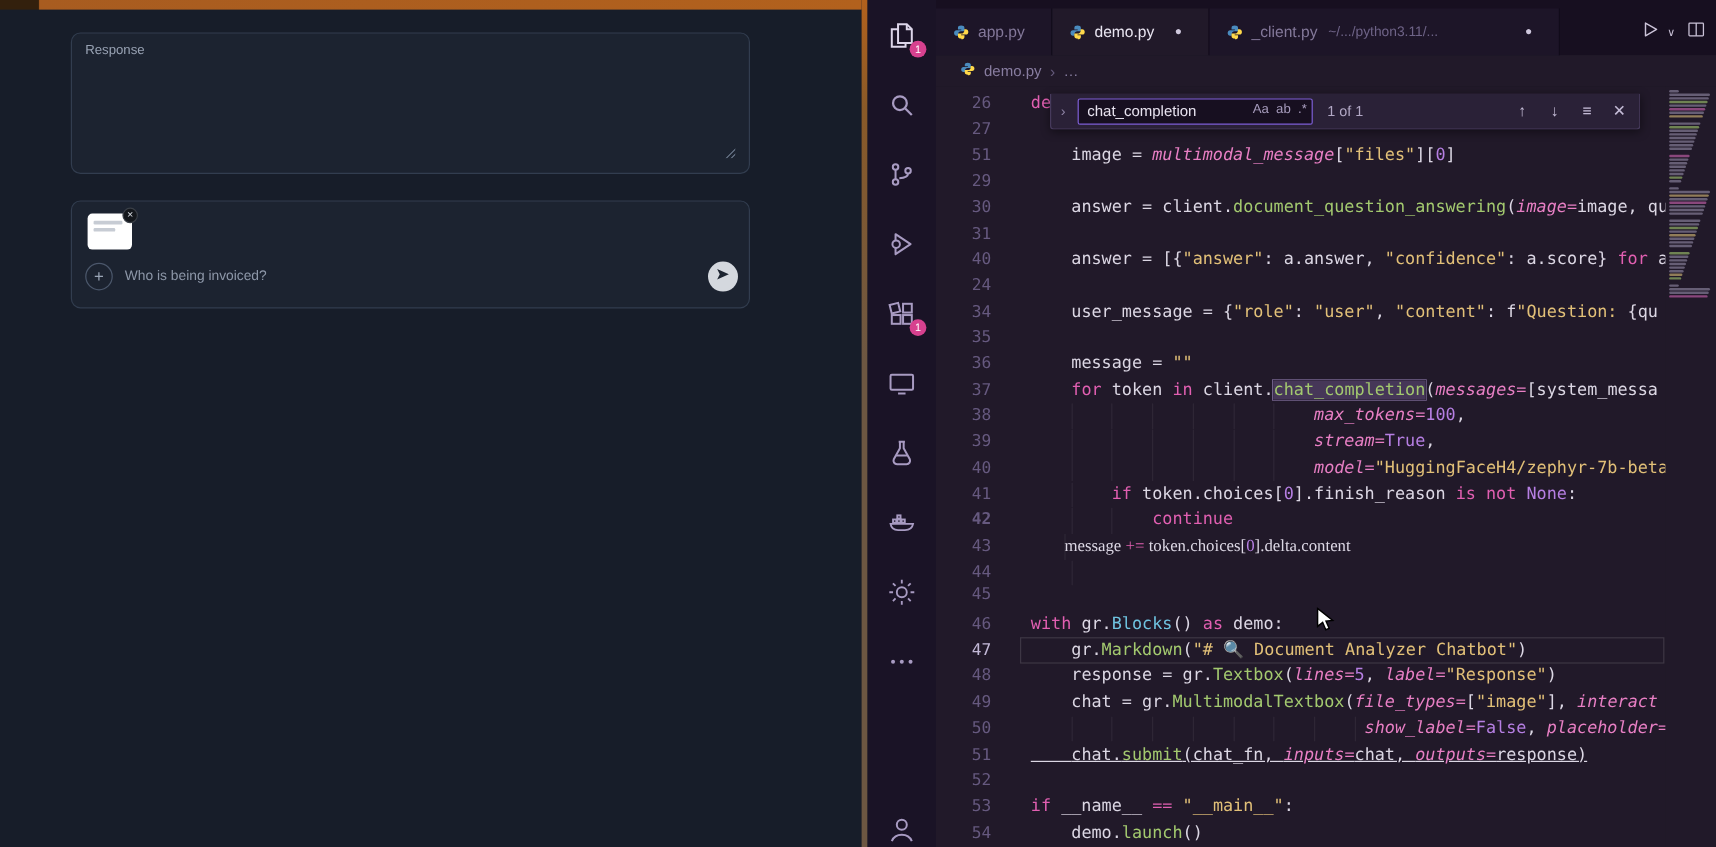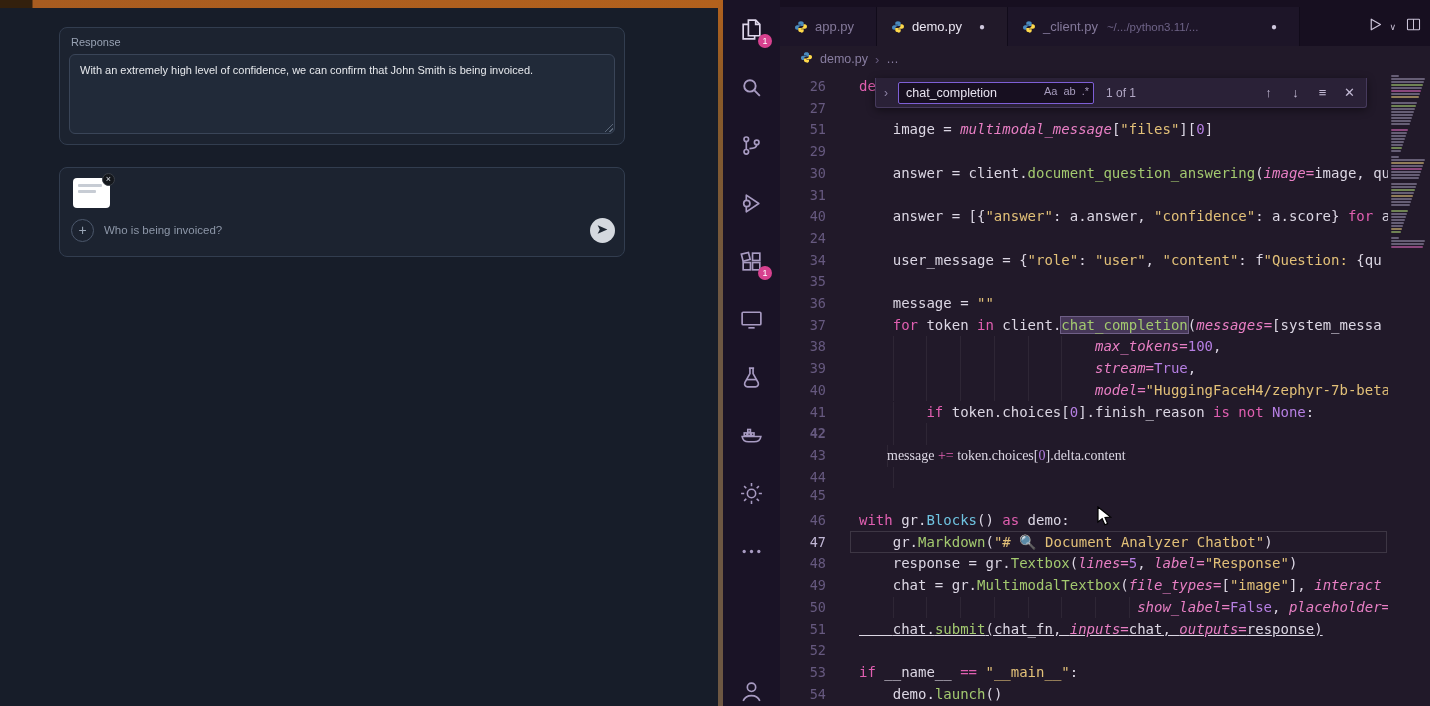--- a/index.html
+++ b/index.html
@@ -106,21 +106,20 @@
 </head>
 <body>
 
 <div class="screen">
 
   <div class="left-panel">
     <div class="top-strip"></div>
 
     <div class="group" id="resp-group">
       <div class="g-label">Response</div>
-      <div class="textareabox">With an extremely high level of confidence, we can confirm that John Smith is being invoiced.</div>
       <div class="resize"></div>
     </div>
 
     <div class="group" id="chat-group">
       <div class="thumb">
         <div class="t-line" style="top:6px;width:24px"></div>
         <div class="t-line" style="top:12px;width:18px"></div>
         <div class="thumb-x">×</div>
       </div>
       <div class="plus-btn">+</div>
@@ -347,21 +346,21 @@
             <div class="crow" style="top: 134.2px;"><span class="ctext" style="padding-left: 79px;"><span>    </span><span class="tok-txt">answer = [{</span><span class="tok-str">"answer"</span><span class="tok-txt">: a.answer, </span><span class="tok-str">"confidence"</span><span class="tok-txt">: a.score} </span><span class="tok-kw">for</span><span class="tok-txt"> a</span></span></div>
             <div class="crow" style="top: 155.9px;"><span class="ctext" style="padding-left: 79px;"></span></div>
             <div class="crow" style="top: 177.6px;"><span class="ctext" style="padding-left: 79px;"><span>    </span><span class="tok-txt">user_message = {</span><span class="tok-str">"role"</span><span class="tok-txt">: </span><span class="tok-str">"user"</span><span class="tok-txt">, </span><span class="tok-str">"content"</span><span class="tok-txt">: f</span><span class="tok-str">"Question: </span><span class="tok-txt">{qu</span></span></div>
             <div class="crow" style="top: 199.3px;"><span class="ctext" style="padding-left: 79px;"></span></div>
             <div class="crow" style="top: 221px;"><span class="ctext" style="padding-left: 79px;"><span>    </span><span class="tok-txt">message = </span><span class="tok-str">""</span></span></div>
             <div class="crow" style="top: 242.7px;"><span class="ctext" style="padding-left: 79px;"><span>    </span><span class="tok-kw">for</span><span class="tok-txt"> token </span><span class="tok-kw">in</span><span class="tok-txt"> client.</span><span class="tok-fn tok-hl">chat_completion</span><span class="tok-txt">(</span><span class="tok-par">messages=</span><span class="tok-txt">[system_messa</span></span></div>
             <div class="crow" style="top: 264.4px;"><span class="guide" style="left: calc(4ch + 79px);"></span><span class="guide" style="left: calc(8ch + 79px);"></span><span class="guide" style="left: calc(12ch + 79px);"></span><span class="guide" style="left: calc(16ch + 79px);"></span><span class="guide" style="left: calc(20ch + 79px);"></span><span class="guide" style="left: calc(24ch + 79px);"></span><span class="ctext" style="padding-left: 79px;"><span>                            </span><span class="tok-par">max_tokens=</span><span class="tok-num">100</span><span class="tok-txt">,</span></span></div>
             <div class="crow" style="top: 286.1px;"><span class="guide" style="left: calc(4ch + 79px);"></span><span class="guide" style="left: calc(8ch + 79px);"></span><span class="guide" style="left: calc(12ch + 79px);"></span><span class="guide" style="left: calc(16ch + 79px);"></span><span class="guide" style="left: calc(20ch + 79px);"></span><span class="guide" style="left: calc(24ch + 79px);"></span><span class="ctext" style="padding-left: 79px;"><span>                            </span><span class="tok-par">stream=</span><span class="tok-num">True</span><span class="tok-txt">,</span></span></div>
             <div class="crow" style="top: 307.8px;"><span class="guide" style="left: calc(4ch + 79px);"></span><span class="guide" style="left: calc(8ch + 79px);"></span><span class="guide" style="left: calc(12ch + 79px);"></span><span class="guide" style="left: calc(16ch + 79px);"></span><span class="guide" style="left: calc(20ch + 79px);"></span><span class="guide" style="left: calc(24ch + 79px);"></span><span class="ctext" style="padding-left: 79px;"><span>                            </span><span class="tok-par">model=</span><span class="tok-str">"HuggingFaceH4/zephyr-7b-beta</span></span></div>
             <div class="crow" style="top: 329.5px;"><span class="guide" style="left: calc(4ch + 79px);"></span><span class="ctext" style="padding-left: 79px;"><span>        </span><span class="tok-kw">if</span><span class="tok-txt"> token.choices[</span><span class="tok-num">0</span><span class="tok-txt">].finish_reason </span><span class="tok-kw">is</span><span class="tok-txt"> </span><span class="tok-kw">not</span><span class="tok-txt"> </span><span class="tok-num">None</span><span class="tok-txt">:</span></span></div>
-            <div class="crow" style="top: 351.2px;"><span class="guide" style="left: calc(4ch + 79px);"></span><span class="guide" style="left: calc(8ch + 79px);"></span></div>
+            <div class="crow" style="top: 351.2px;"><span class="guide" style="left: calc(4ch + 79px);"></span><span class="guide" style="left: calc(8ch + 79px);"></span><span class="ctext" style="padding-left: 79px;"><span>            </span><span class="tok-kw">continue</span></span></div>
             <div class="crow" style="top: 372.9px; font-family: Liberation Serif, serif;"><span class="guide" style="left: calc(4ch + 79px);"></span><span class="ctext" style="padding-left: 79px;"><span>        </span><span class="tok-txt">message </span><span class="tok-kw">+=</span><span class="tok-txt"> token.choices[</span><span class="tok-num">0</span><span class="tok-txt">].delta.content</span></span></div>
             <div class="crow" style="top: 394.6px;"><span class="guide" style="left: calc(4ch + 79px);"></span></div>
             <div class="crow" style="top: 416.3px;"><span class="ctext" style="padding-left: 79px;"></span></div>
             <div class="crow" style="top: 438px;"><span class="ctext" style="padding-left: 79px;"><span class="tok-kw">with</span><span class="tok-txt"> gr.</span><span class="tok-cls">Blocks</span><span class="tok-txt">() </span><span class="tok-kw">as</span><span class="tok-txt"> demo:</span></span></div>
             <div class="crow" style="top: 459.7px;"><span class="ctext" style="padding-left: 79px;"><span>    </span><span class="tok-txt">gr.</span><span class="tok-fn">Markdown</span><span class="tok-txt">(</span><span class="tok-str">"# 🔍 Document Analyzer Chatbot"</span><span class="tok-txt">)</span></span></div>
             <div class="crow" style="top: 481.4px;"><span class="ctext" style="padding-left: 79px;"><span>    </span><span class="tok-txt">response = gr.</span><span class="tok-fn">Textbox</span><span class="tok-txt">(</span><span class="tok-par">lines=</span><span class="tok-num">5</span><span class="tok-txt">, </span><span class="tok-par">label=</span><span class="tok-str">"Response"</span><span class="tok-txt">)</span></span></div>
             <div class="crow" style="top: 503.1px;"><span class="ctext" style="padding-left: 79px;"><span>    </span><span class="tok-txt">chat = gr.</span><span class="tok-fn">MultimodalTextbox</span><span class="tok-txt">(</span><span class="tok-par">file_types=</span><span class="tok-txt">[</span><span class="tok-str">"image"</span><span class="tok-txt">], </span><span class="tok-par">interact</span></span></div>
             <div class="crow" style="top: 524.8px;"><span class="guide" style="left: calc(4ch + 79px);"></span><span class="guide" style="left: calc(8ch + 79px);"></span><span class="guide" style="left: calc(12ch + 79px);"></span><span class="guide" style="left: calc(16ch + 79px);"></span><span class="guide" style="left: calc(20ch + 79px);"></span><span class="guide" style="left: calc(24ch + 79px);"></span><span class="guide" style="left: calc(28ch + 79px);"></span><span class="guide" style="left: calc(32ch + 79px);"></span><span class="ctext" style="padding-left: 79px;"><span>                                 </span><span class="tok-par">show_label=</span><span class="tok-num">False</span><span class="tok-txt">, </span><span class="tok-par">placeholder=</span></span></div>
             <div class="crow" style="top: 546.5px;"><span class="ctext" style="padding-left: 79px; text-decoration: underline;"><span>    </span><span class="tok-txt">chat.</span><span class="tok-fn">submit</span><span class="tok-txt">(chat_fn, </span><span class="tok-par">inputs=</span><span class="tok-txt">chat, </span><span class="tok-par">outputs=</span><span class="tok-txt">response)</span></span></div>
             <div class="crow" style="top: 568.2px;"><span class="ctext" style="padding-left: 79px;"></span></div>

